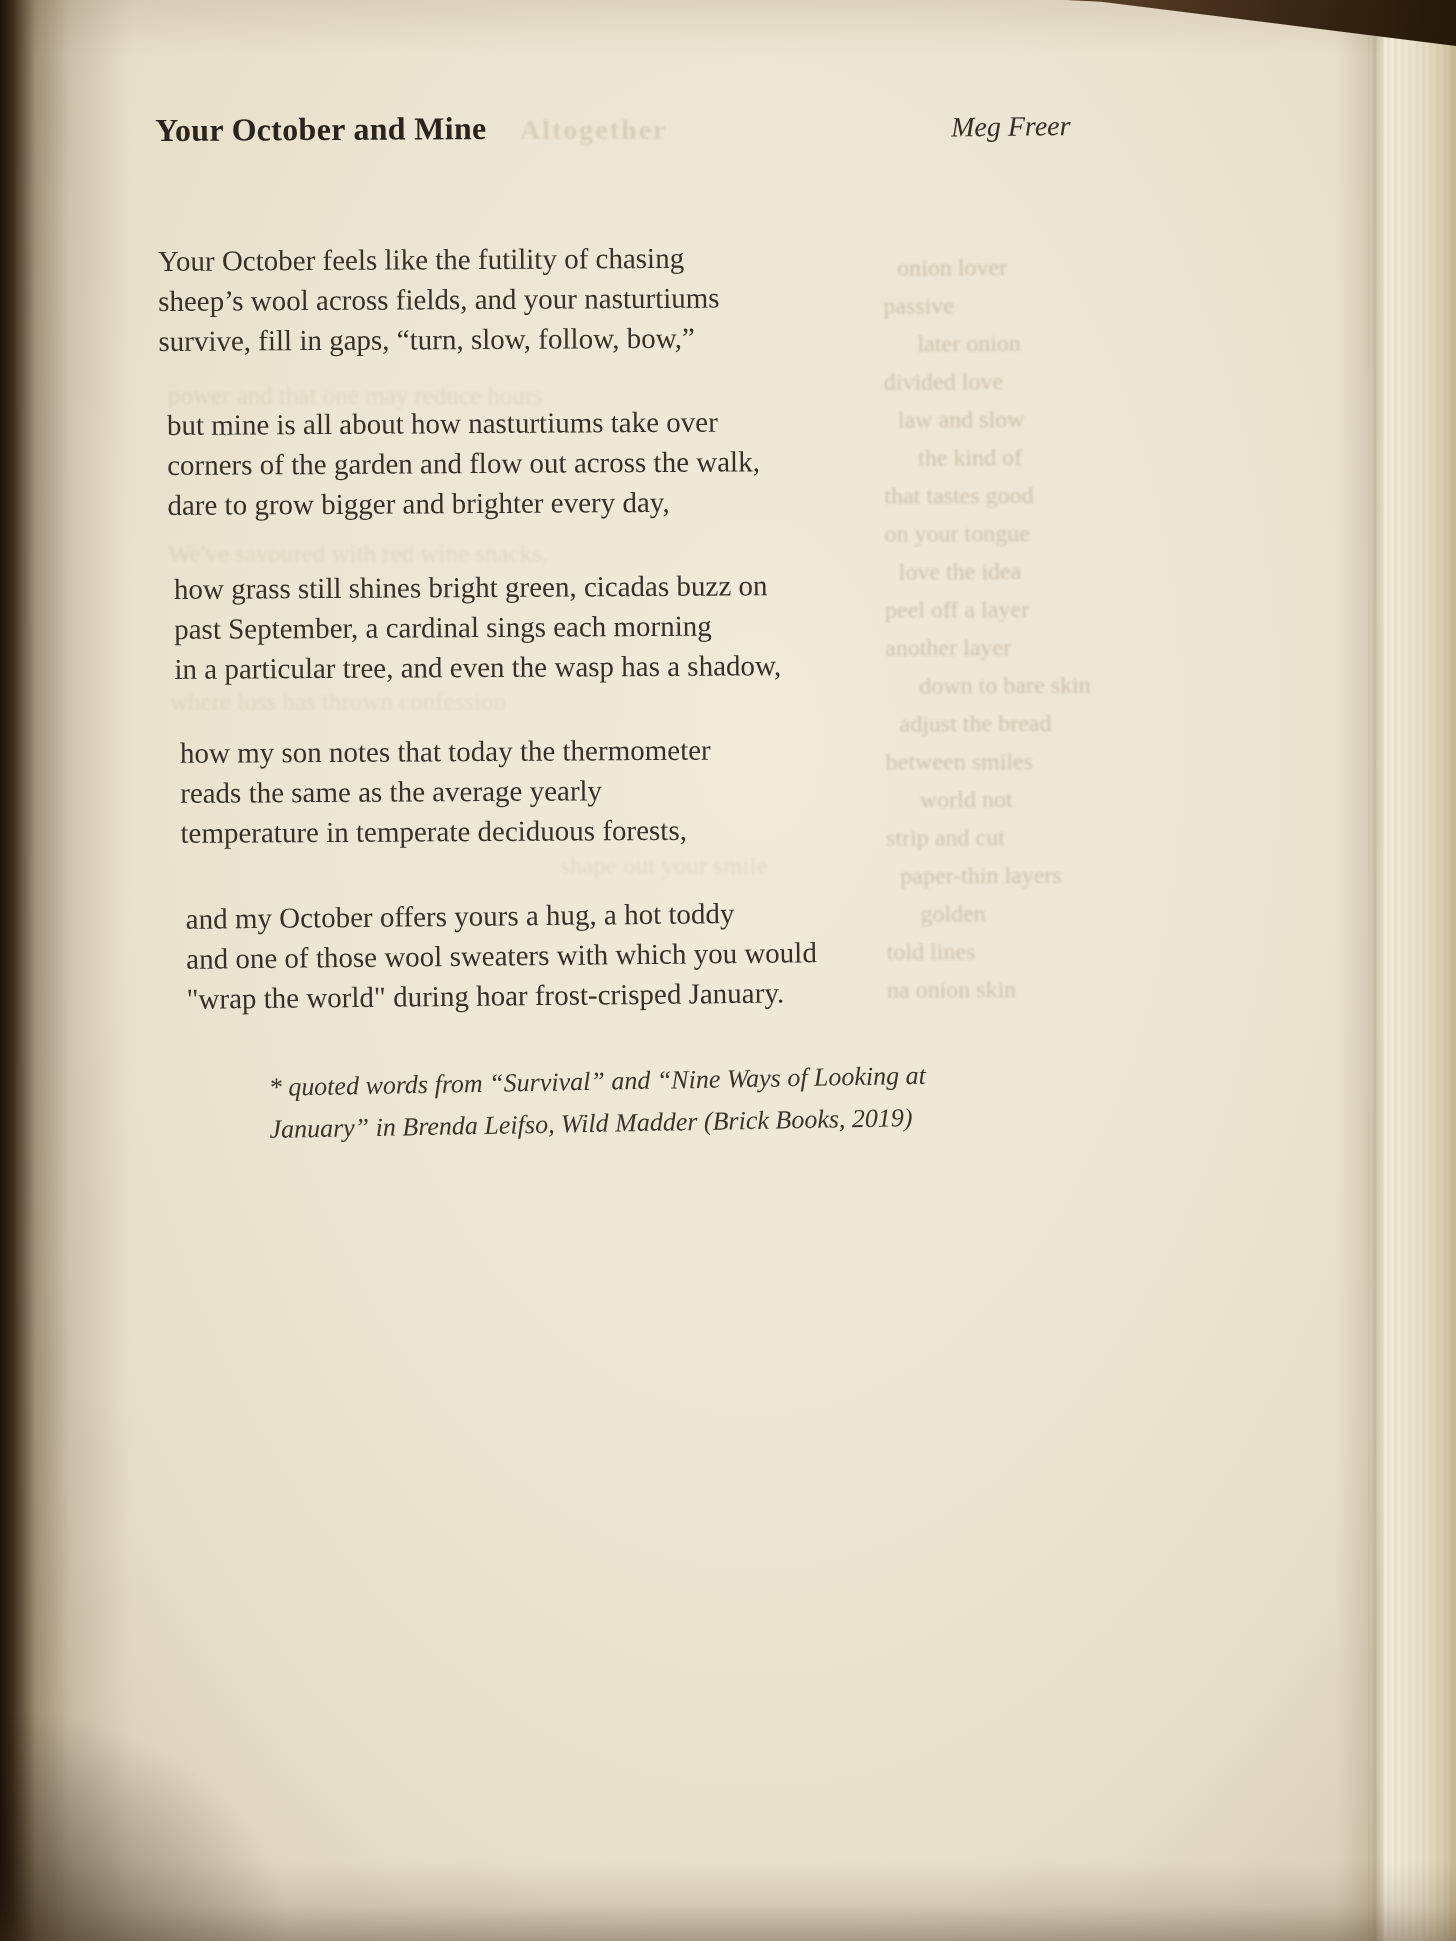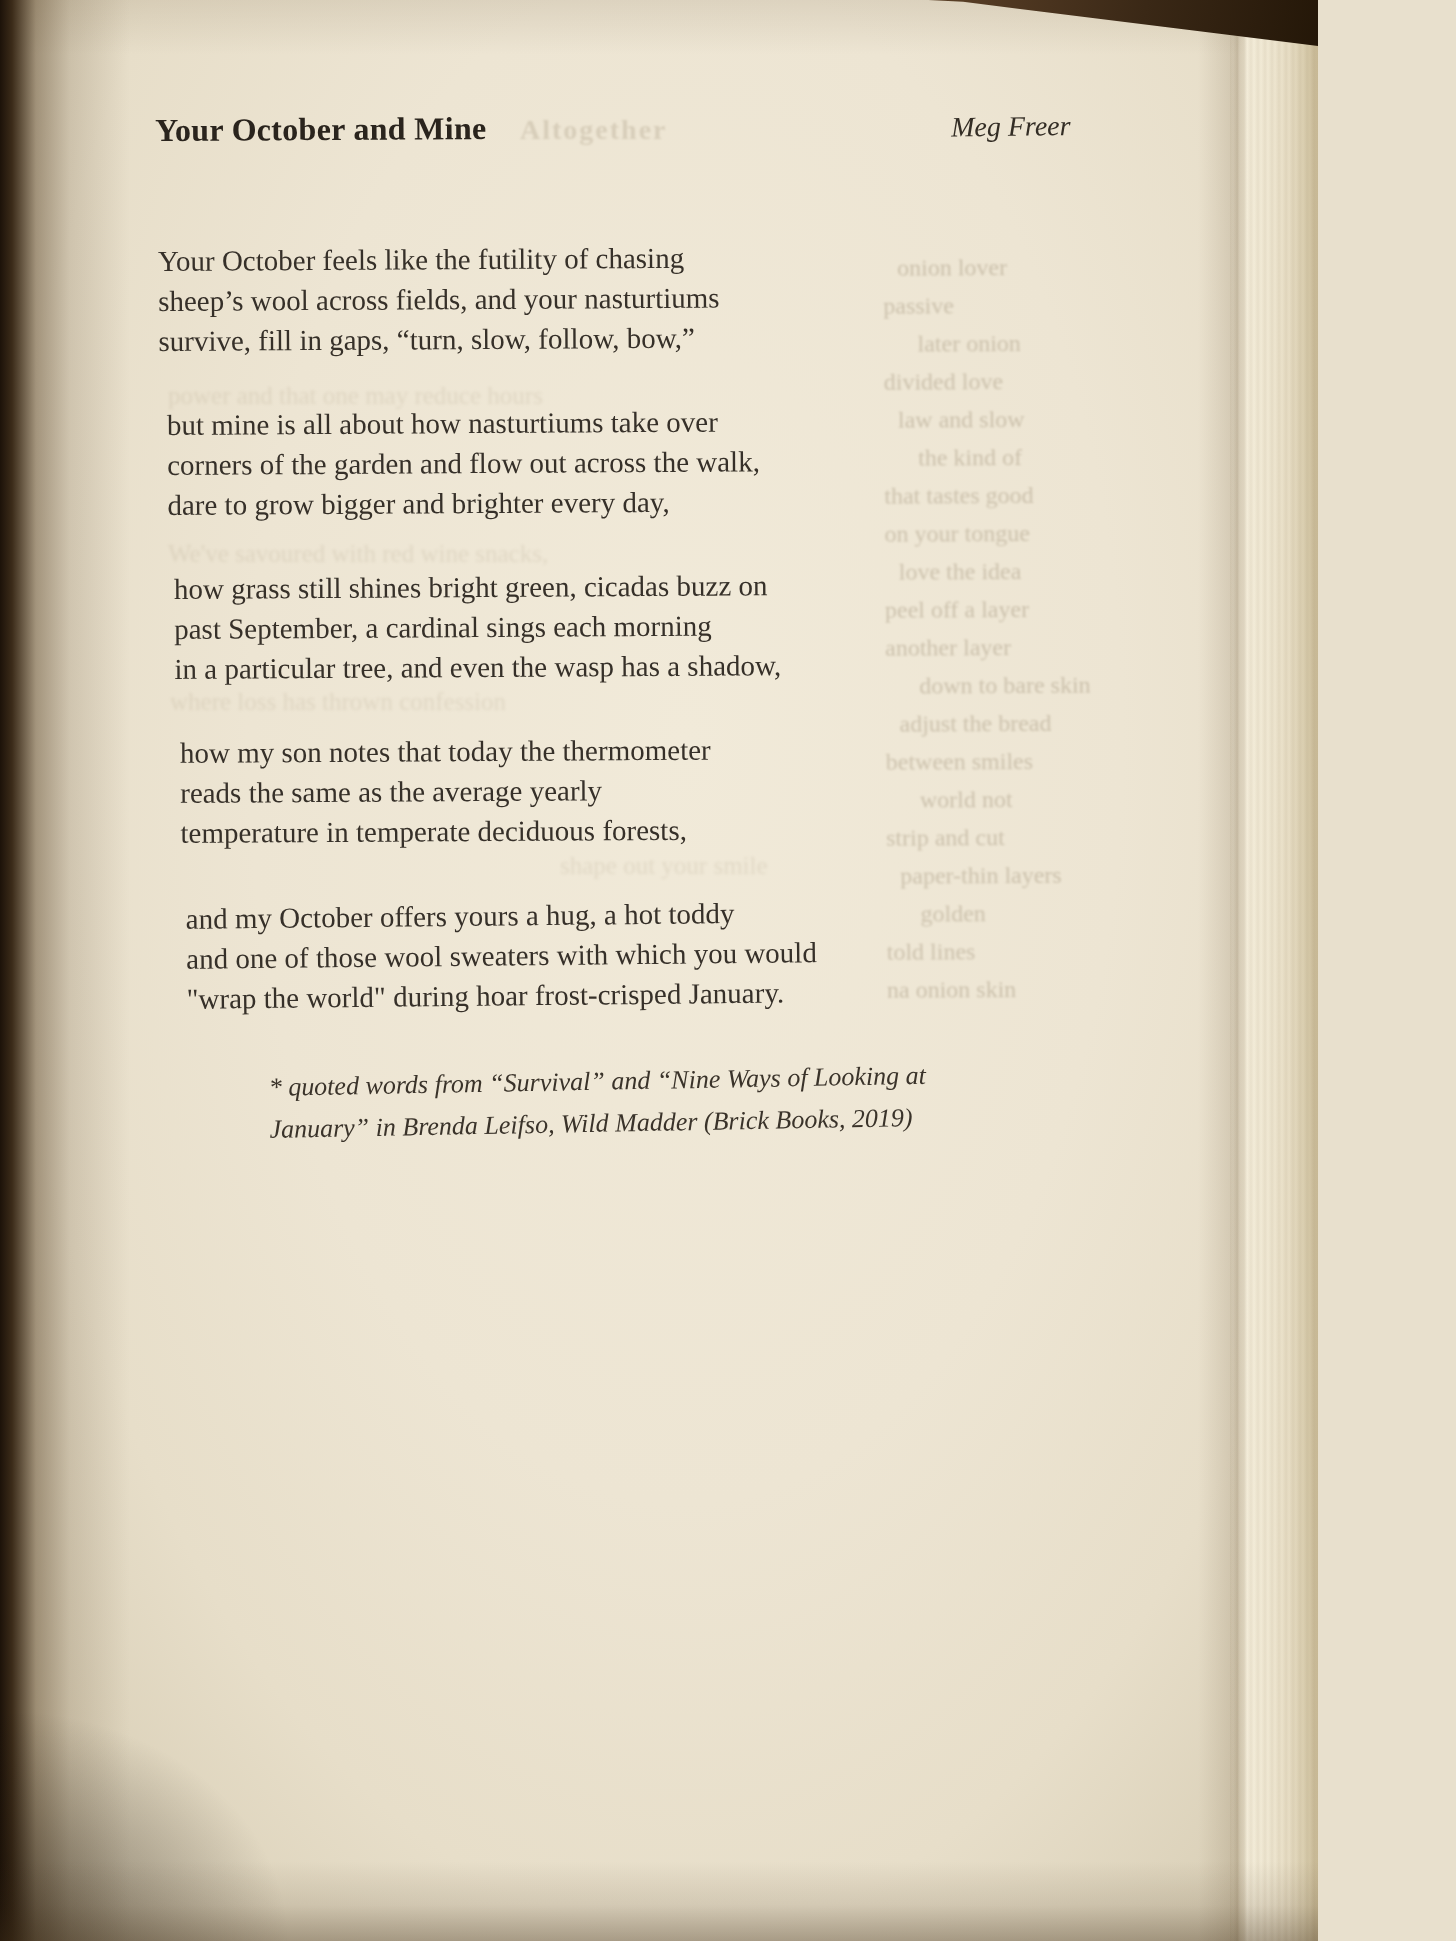--- a/index.html
+++ b/index.html
@@ -6,21 +6,21 @@
     margin: 0;
     padding: 0;
     width: 1456px;
     height: 1941px;
     background: #e8e0cd;
     overflow: hidden;
     font-family: "Liberation Serif", serif;
   }
   .photo {
     position: relative;
-    width: 1318px;
+    width: 1456px;
     height: 1941px;
     background: radial-gradient(ellipse at 52% 38%,
       #f1ead9 0%, #ede5d3 45%, #e7dec9 70%, #dad0b8 88%, #cbc0a4 100%);
     overflow: hidden;
   }
   
   .wood-corner {
     position: absolute;
     top: 0; right: 0;
     width: 390px; height: 46px;

